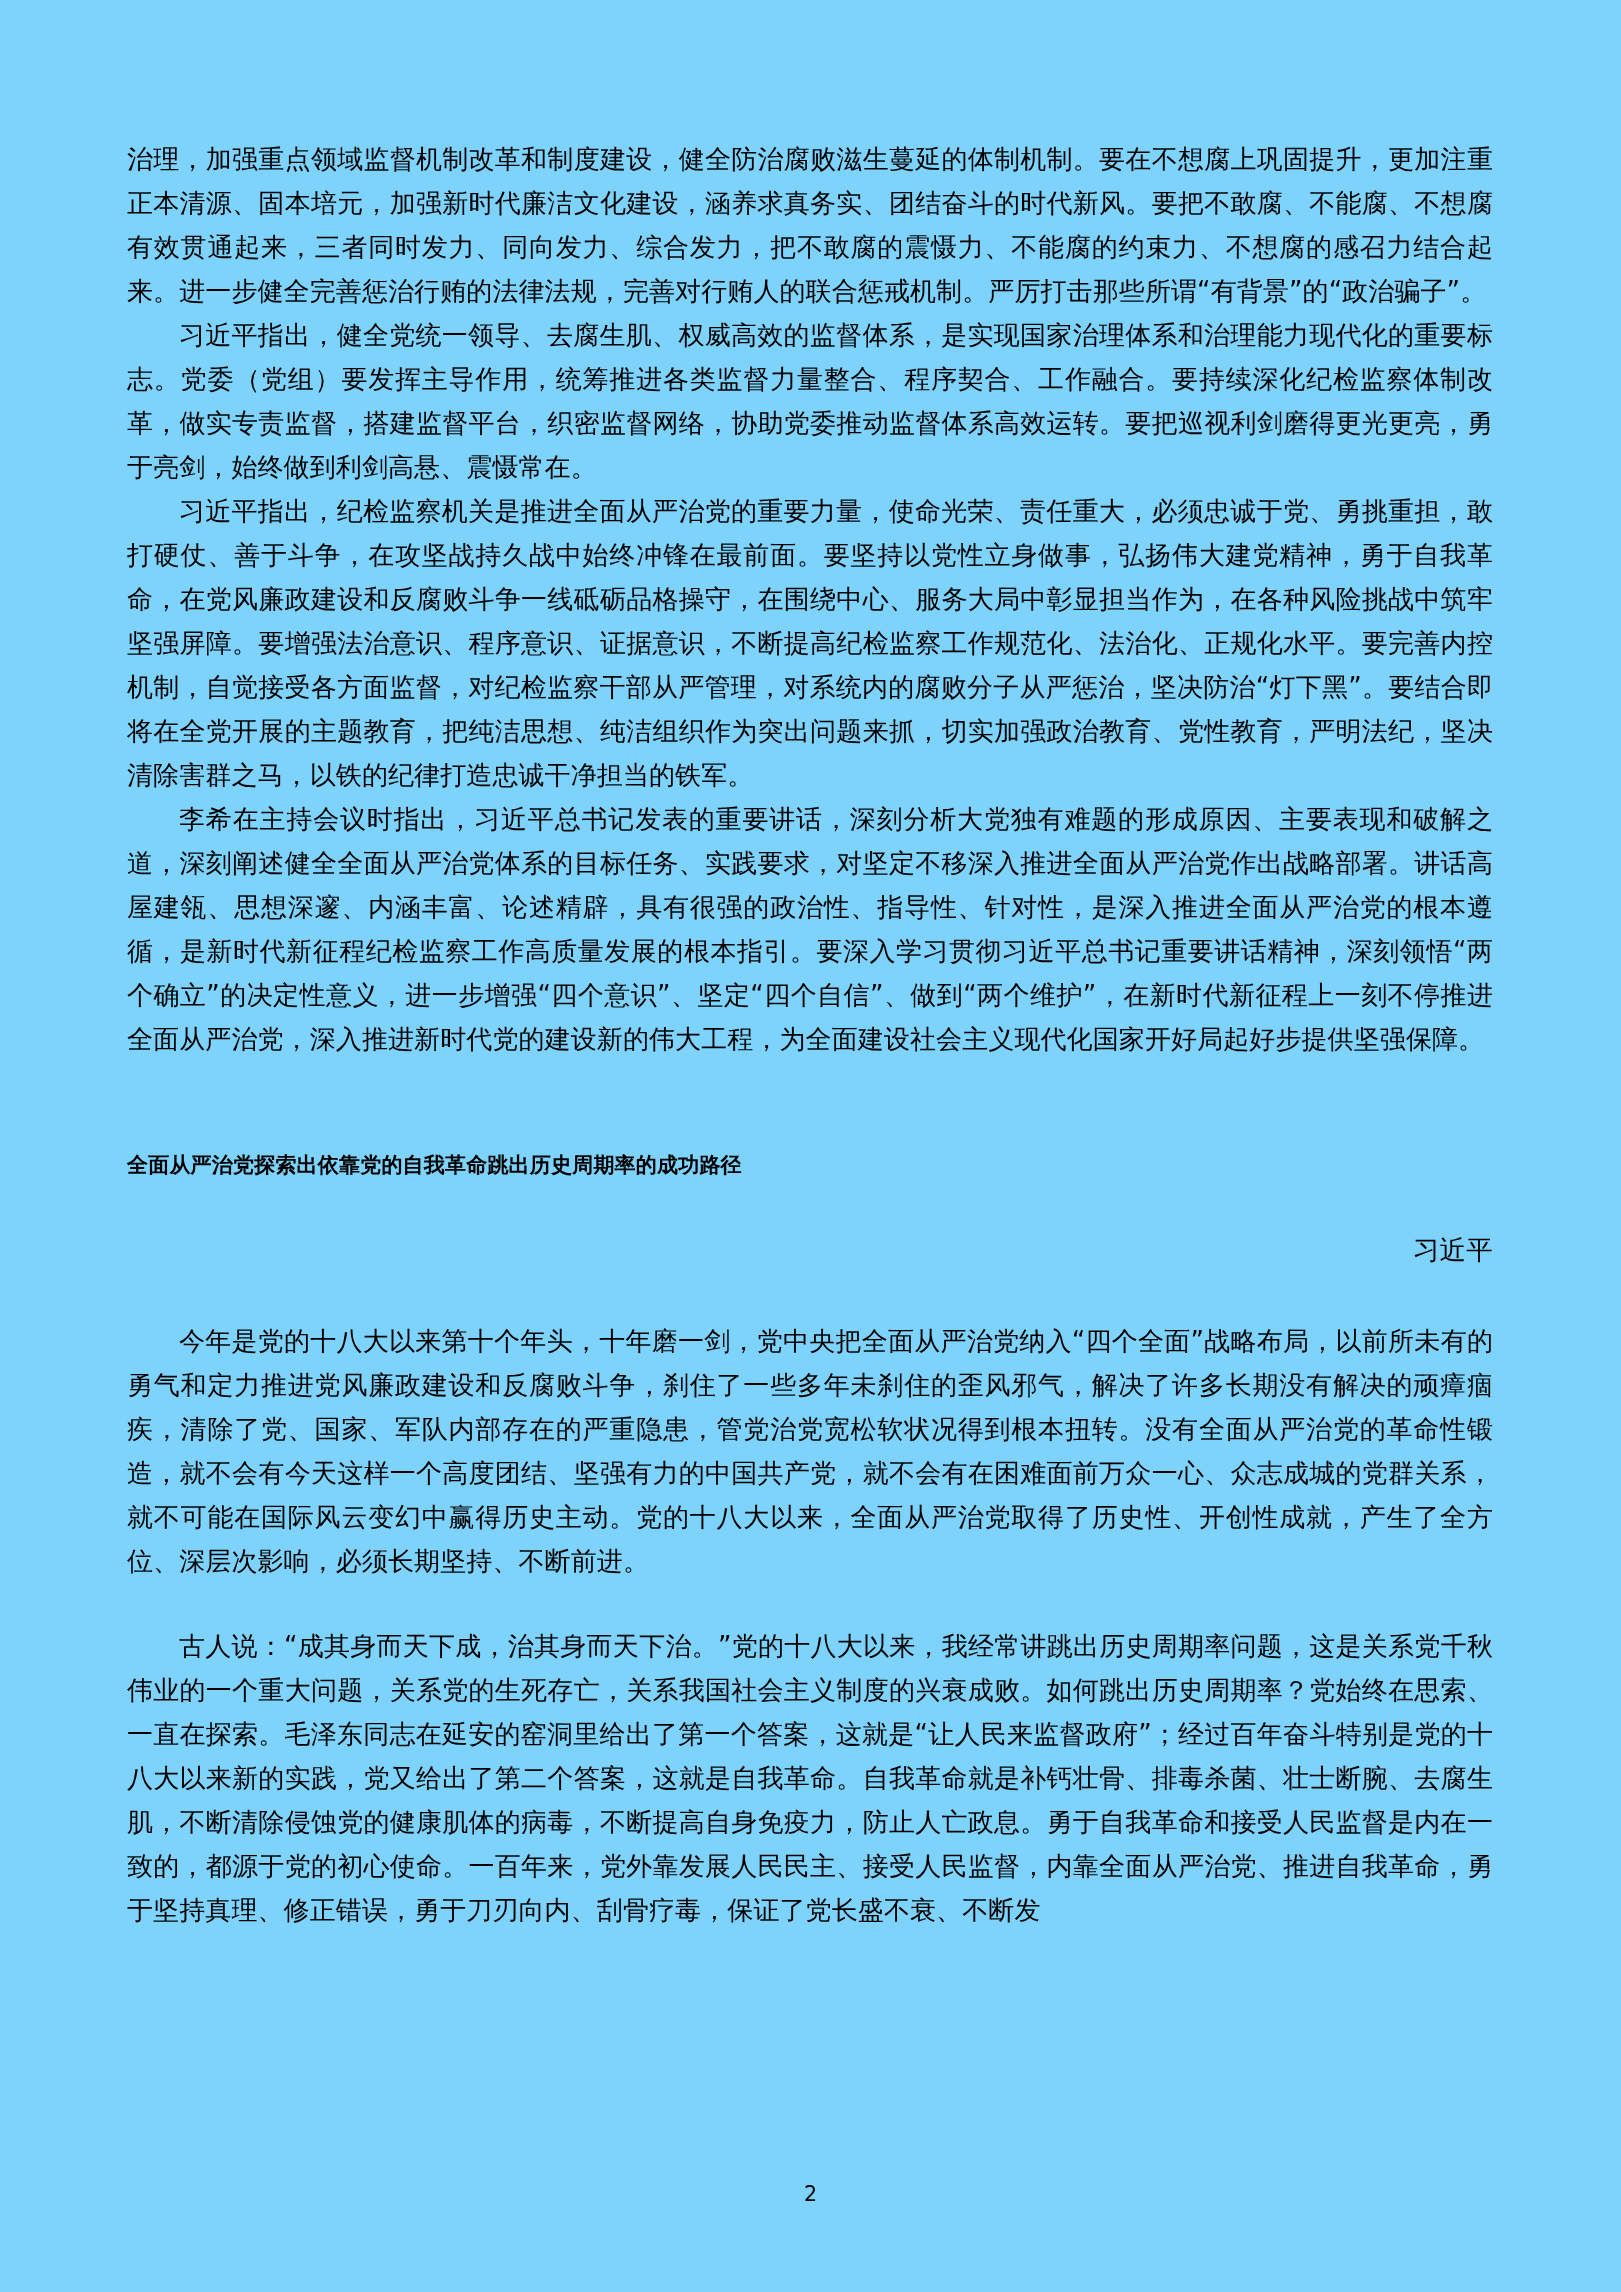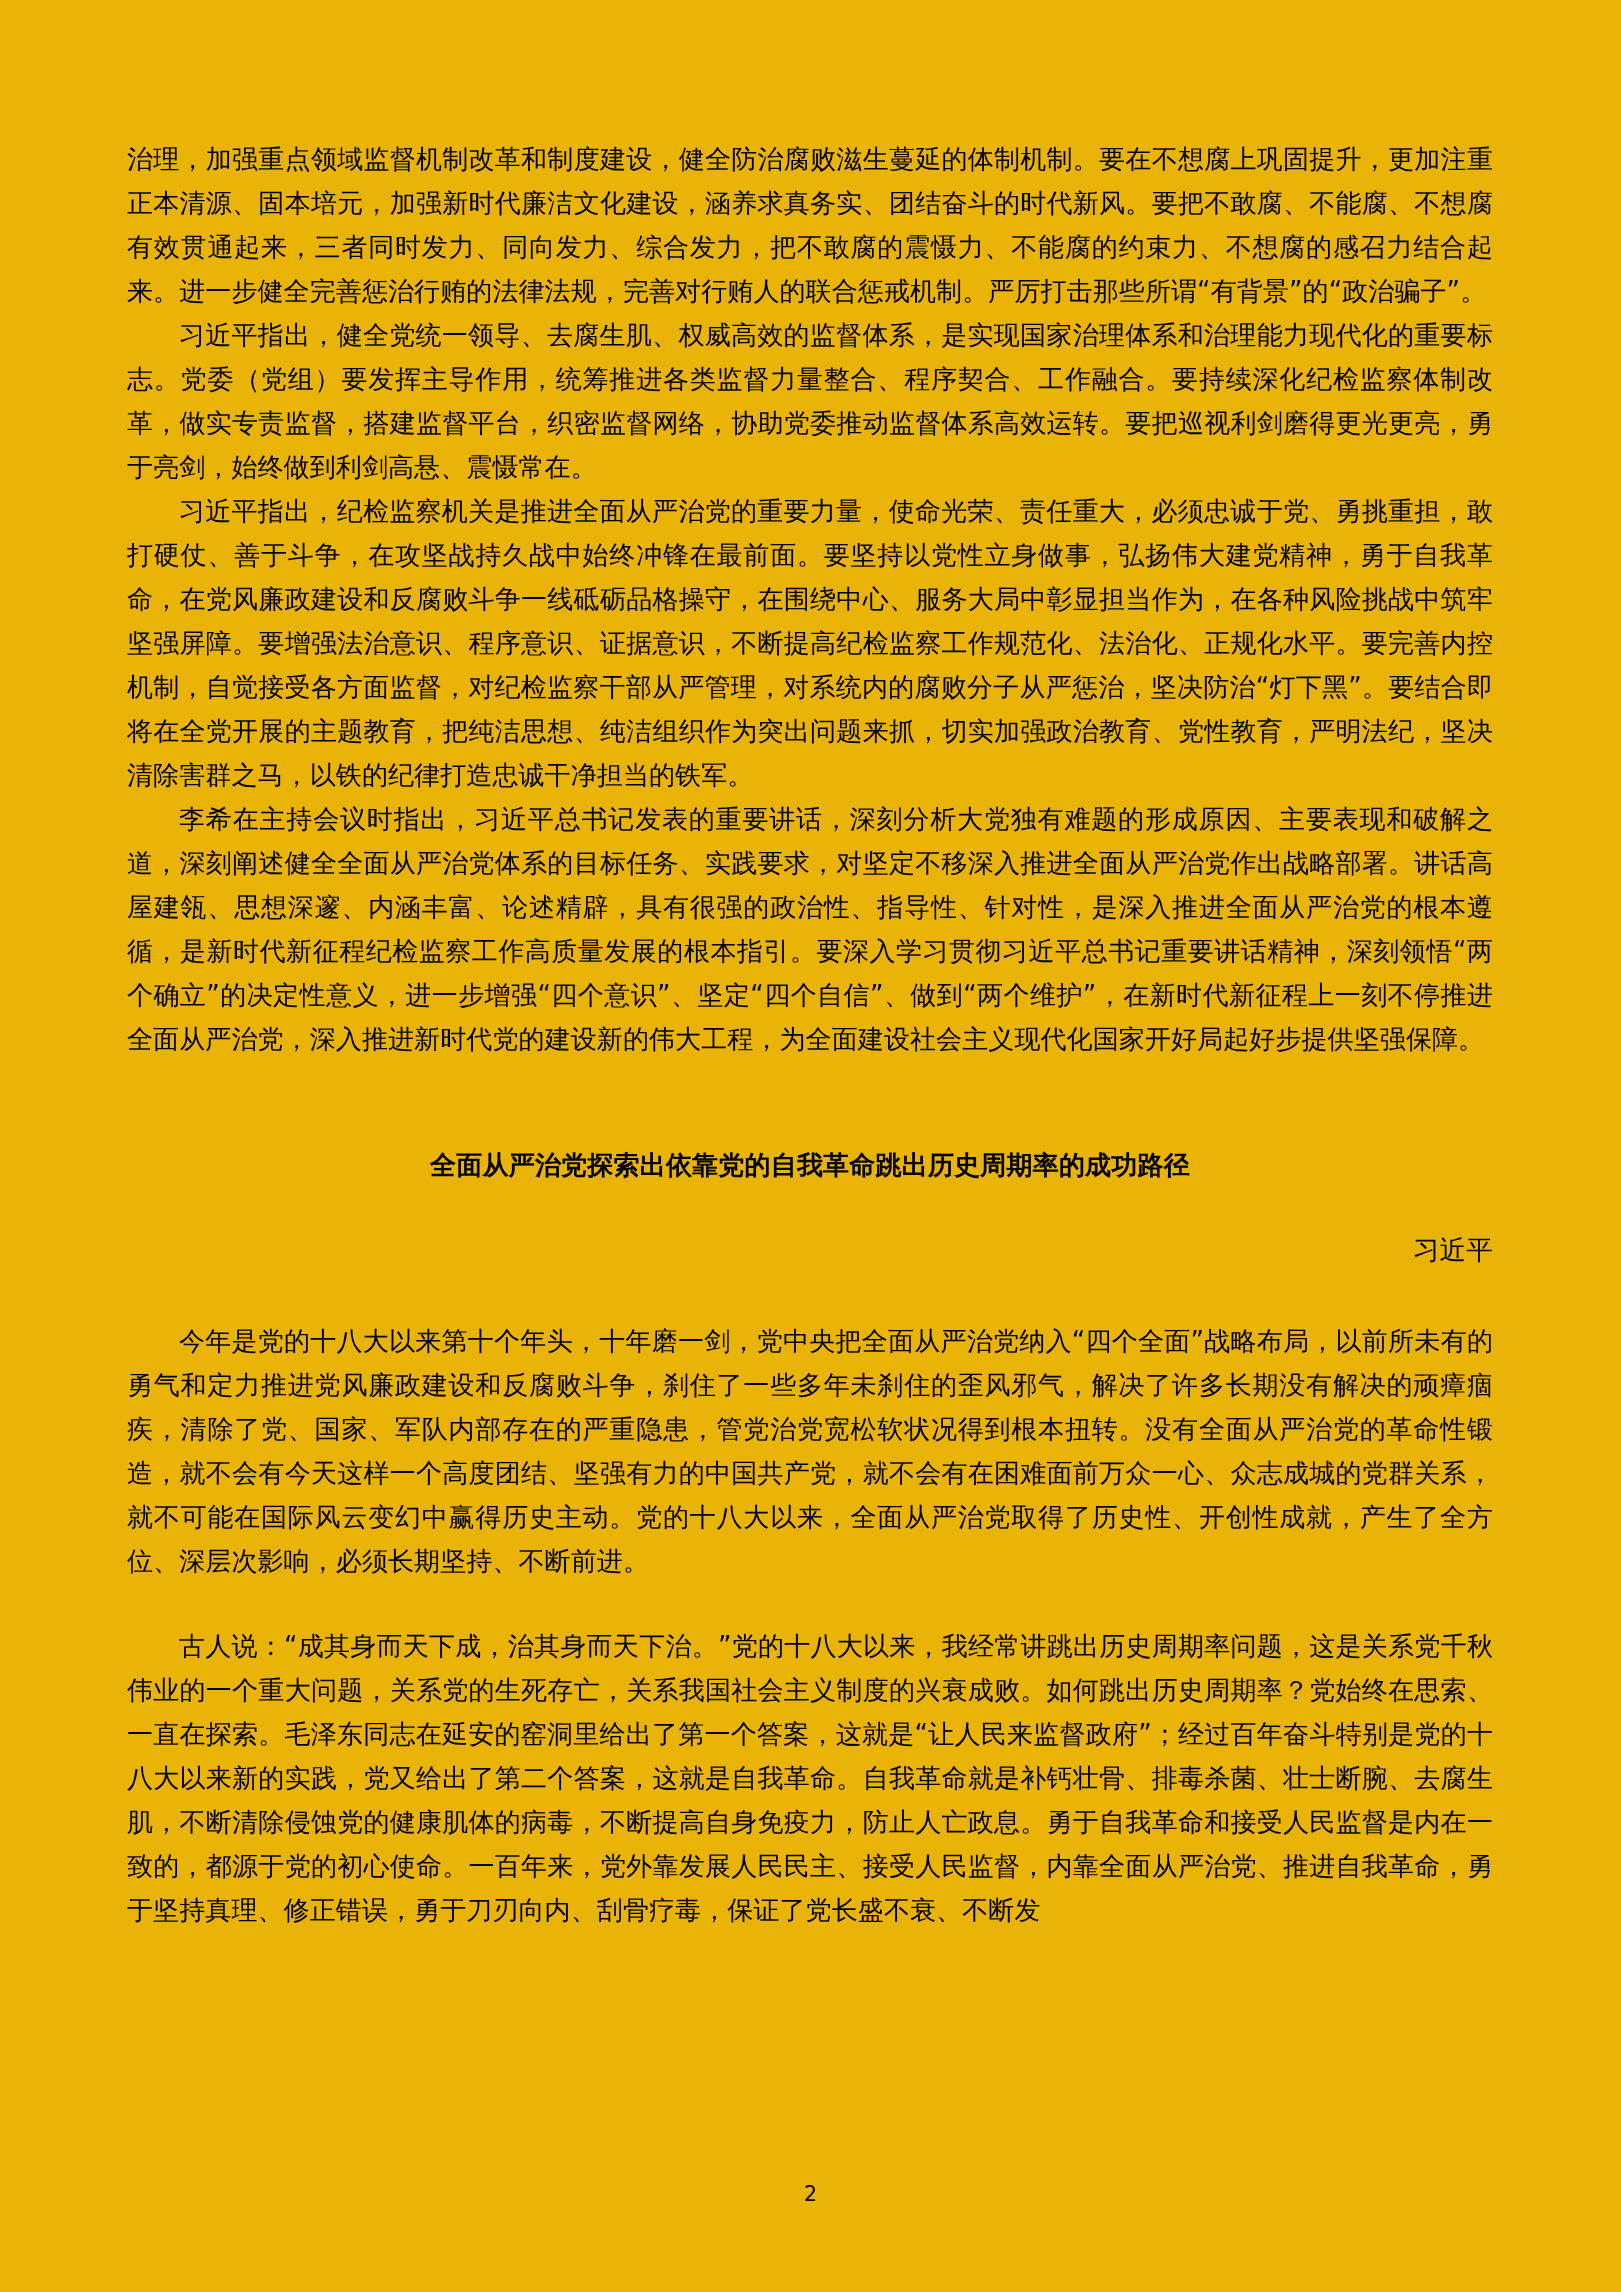--- a/index.html
+++ b/index.html
@@ -8,21 +8,21 @@
     background: #ffffff;
   }
   body {
     font-family: "DejaVu Sans", "Liberation Sans", sans-serif;
     color: #000000;
   }
   .page {
     position: relative;
     width: 1621px;
     height: 2293px;
-    background: #eab308;
+    background: #7dd3fc;
     margin: 0 auto;
     overflow: hidden;
     box-sizing: border-box;
     padding: 137px 127px 0 127px;
   }
   .doc-body {
     width: 1366px;
   }
   p.para {
     margin: 0;
@@ -44,24 +44,24 @@
     height: 41px;
   }
   .spacer-author-gap {
     height: 47px;
   }
   .spacer-para-gap {
     height: 41px;
   }
   h1.article-title {
     margin: 0;
-    font-size: 26px;
+    font-size: 21px;
     line-height: 44px;
     font-weight: bold;
-    text-align: center;
+    text-align: left;
     letter-spacing: 0.2px;
   }
   .article-author {
     margin: 0;
     font-size: 26.5px;
     line-height: 44px;
     text-align: right;
     letter-spacing: 0.2px;
   }
   .page-number {

